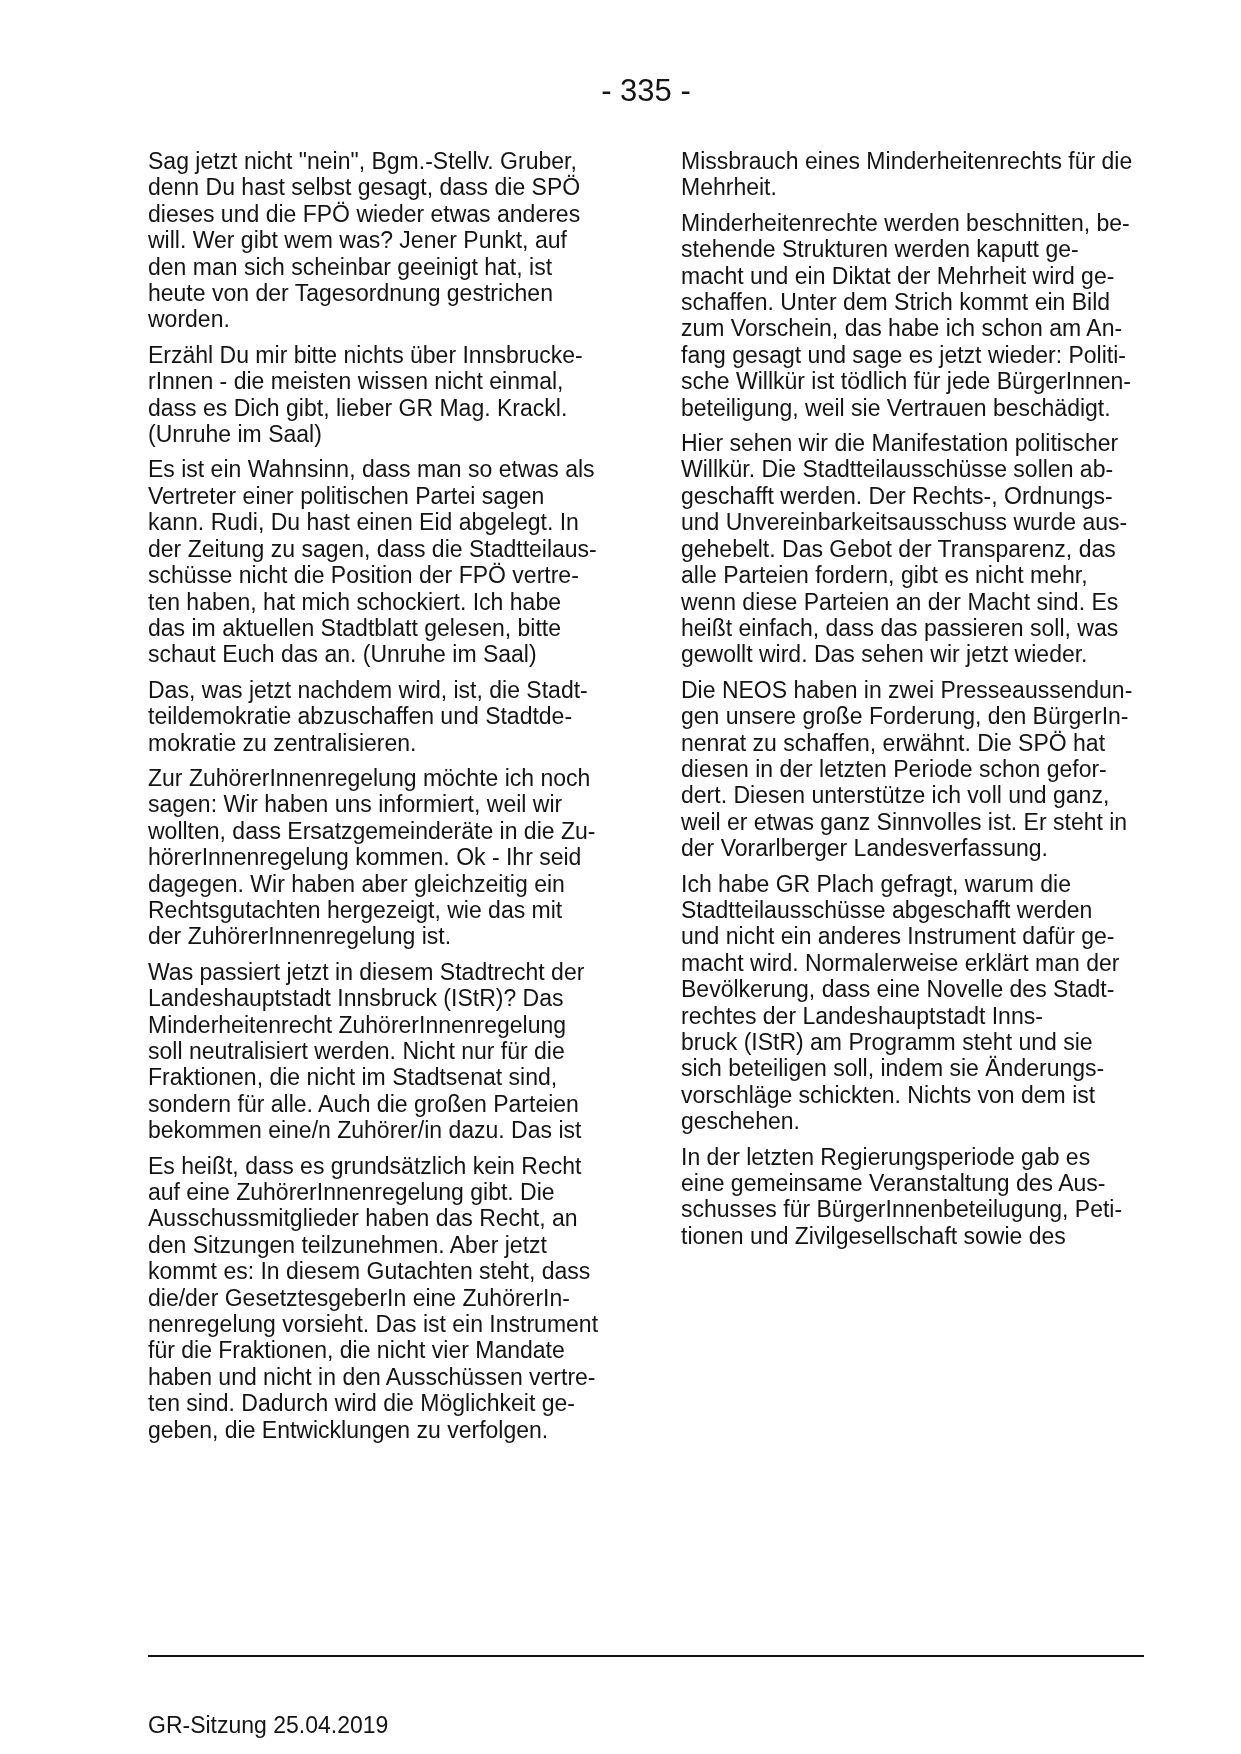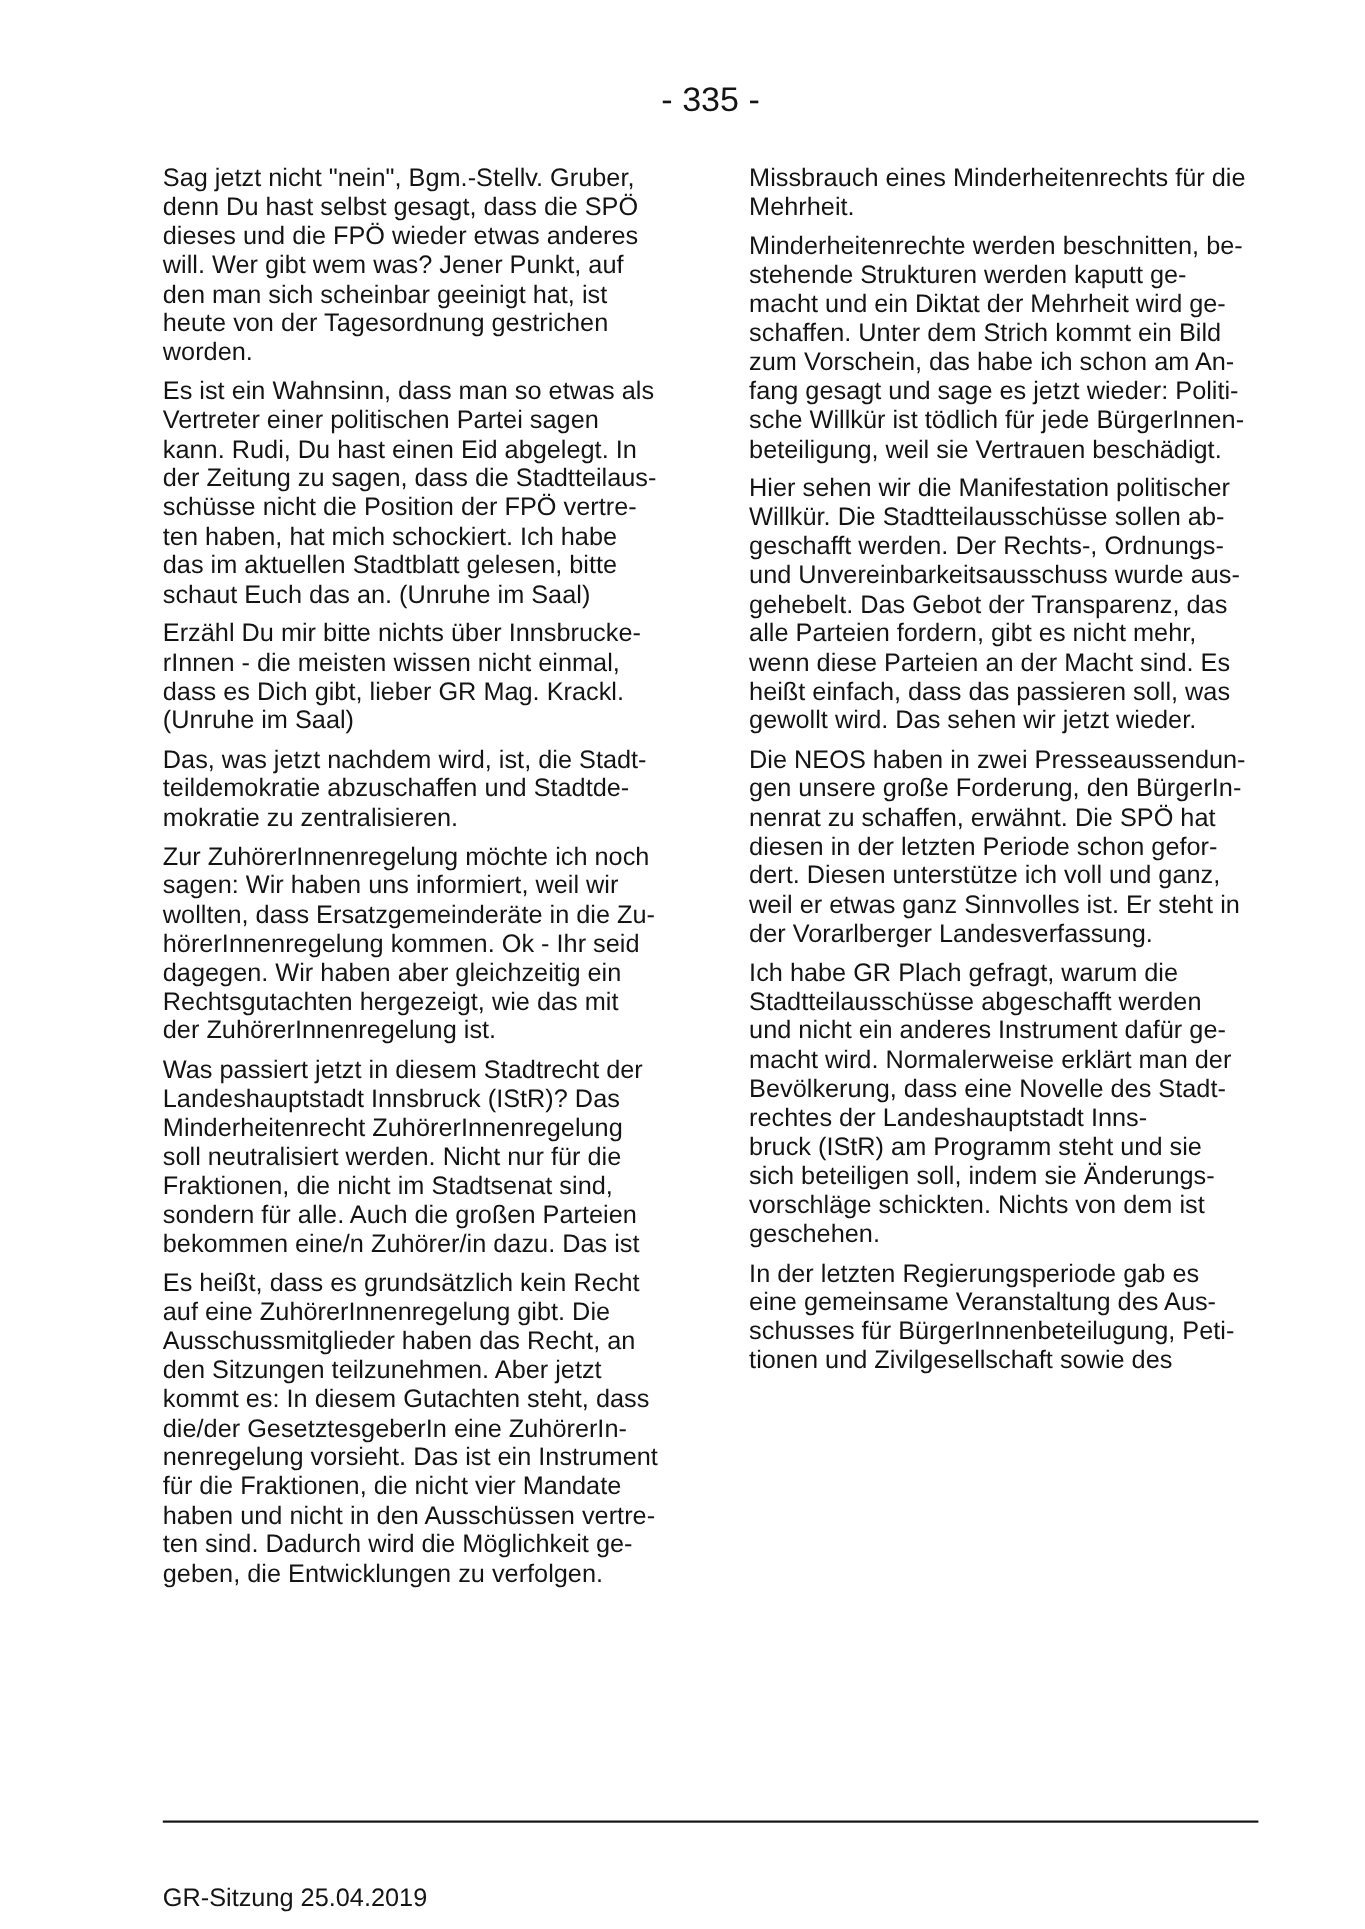--- a/index.html
+++ b/index.html
@@ -62,32 +62,32 @@
   <div class="page-number">- 335 -</div>
 
   <div class="column column-left">
       <p class="para">Sag jetzt nicht "nein", Bgm.-Stellv. Gruber,
 denn Du hast selbst gesagt, dass die SPÖ
 dieses und die FPÖ wieder etwas anderes
 will. Wer gibt wem was? Jener Punkt, auf
 den man sich scheinbar geeinigt hat, ist
 heute von der Tagesordnung gestrichen
 worden.</p>
+      <p class="para">Erzähl Du mir bitte nichts über Innsbrucke-
+rInnen - die meisten wissen nicht einmal,
+dass es Dich gibt, lieber GR Mag. Krackl.
+(Unruhe im Saal)</p>
       <p class="para">Es ist ein Wahnsinn, dass man so etwas als
 Vertreter einer politischen Partei sagen
 kann. Rudi, Du hast einen Eid abgelegt. In
 der Zeitung zu sagen, dass die Stadtteilaus-
 schüsse nicht die Position der FPÖ vertre-
 ten haben, hat mich schockiert. Ich habe
 das im aktuellen Stadtblatt gelesen, bitte
 schaut Euch das an. (Unruhe im Saal)</p>
-      <p class="para">Erzähl Du mir bitte nichts über Innsbrucke-
-rInnen - die meisten wissen nicht einmal,
-dass es Dich gibt, lieber GR Mag. Krackl.
-(Unruhe im Saal)</p>
       <p class="para">Das, was jetzt nachdem wird, ist, die Stadt-
 teildemokratie abzuschaffen und Stadtde-
 mokratie zu zentralisieren.</p>
       <p class="para">Zur ZuhörerInnenregelung möchte ich noch
 sagen: Wir haben uns informiert, weil wir
 wollten, dass Ersatzgemeinderäte in die Zu-
 hörerInnenregelung kommen. Ok - Ihr seid
 dagegen. Wir haben aber gleichzeitig ein
 Rechtsgutachten hergezeigt, wie das mit
 der ZuhörerInnenregelung ist.</p>

